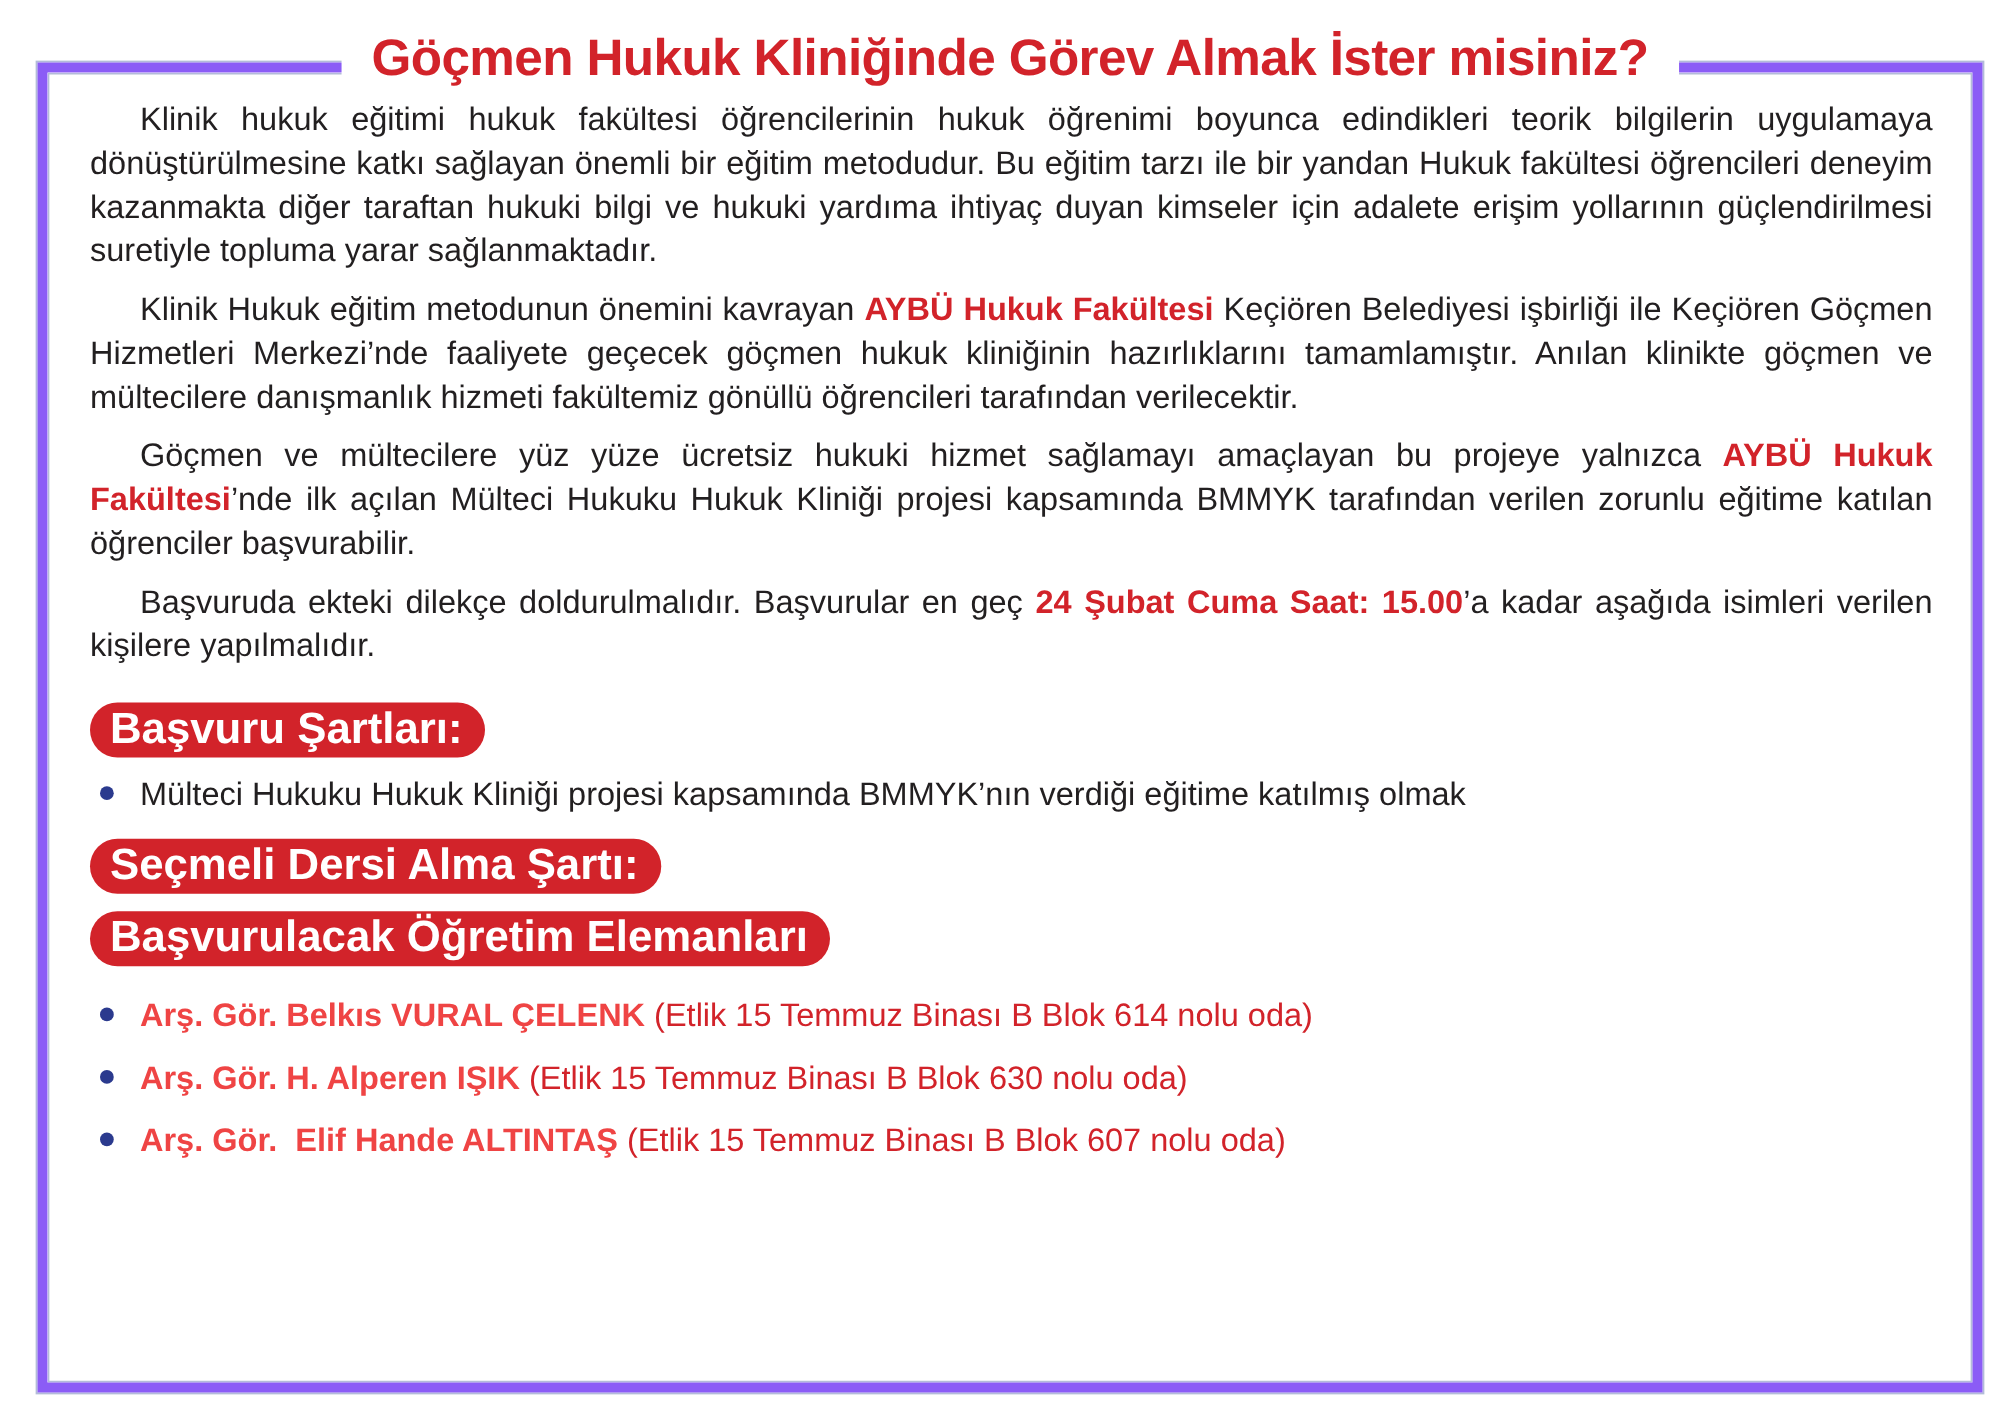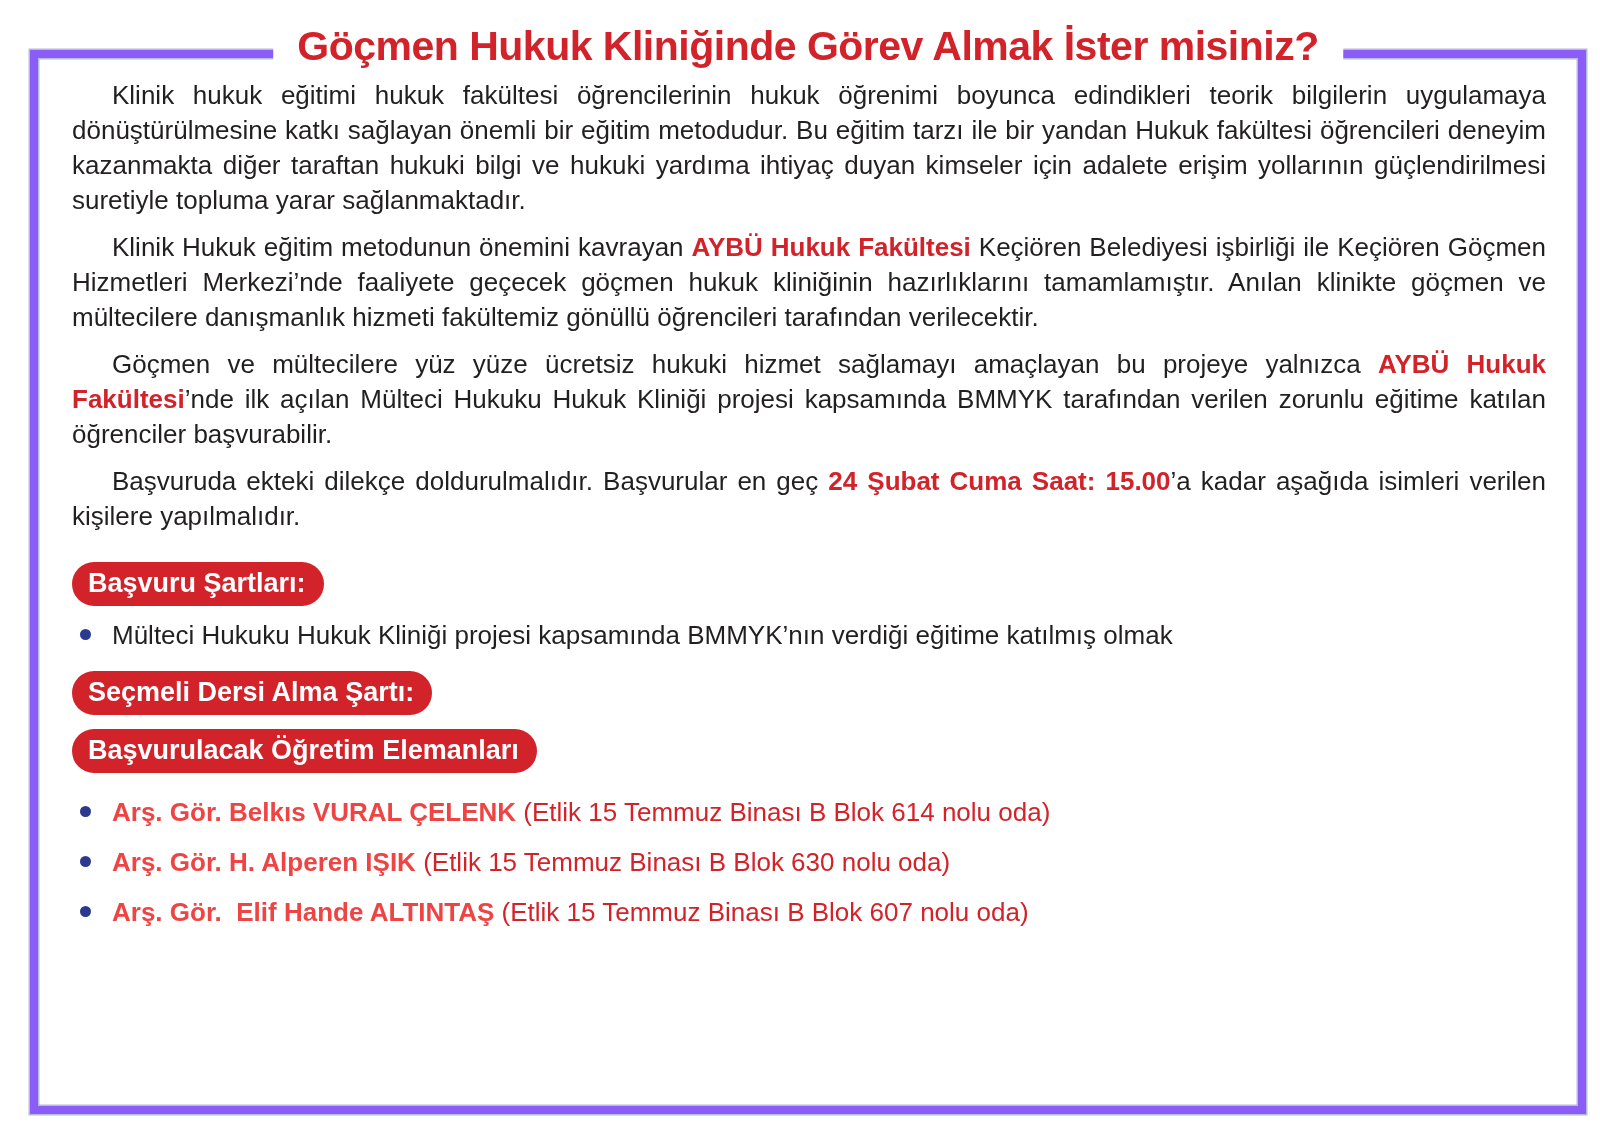--- a/index.html
+++ b/index.html
@@ -43,21 +43,21 @@
     text-align:justify;
     text-indent:40px;
   }
   .hl-red{color:#d2232a;font-weight:bold;}
   .hl-italic{font-style:italic;}
   .badge{
     display:inline-block;
     background:#d2232a;
     color:#ffffff;
     font-weight:bold;
-    font-size:27px;
+    font-size:35px;
     line-height:26px;
     padding:8px 18px 10px 16px;
     border-radius:24px;
     white-space:nowrap;
   }
   .section-basvuru{margin-top:28px;}
   .bullet-list{margin:12px 0 0 0;}
   .bullet-item{
     position:relative;
     padding-left:32px;

